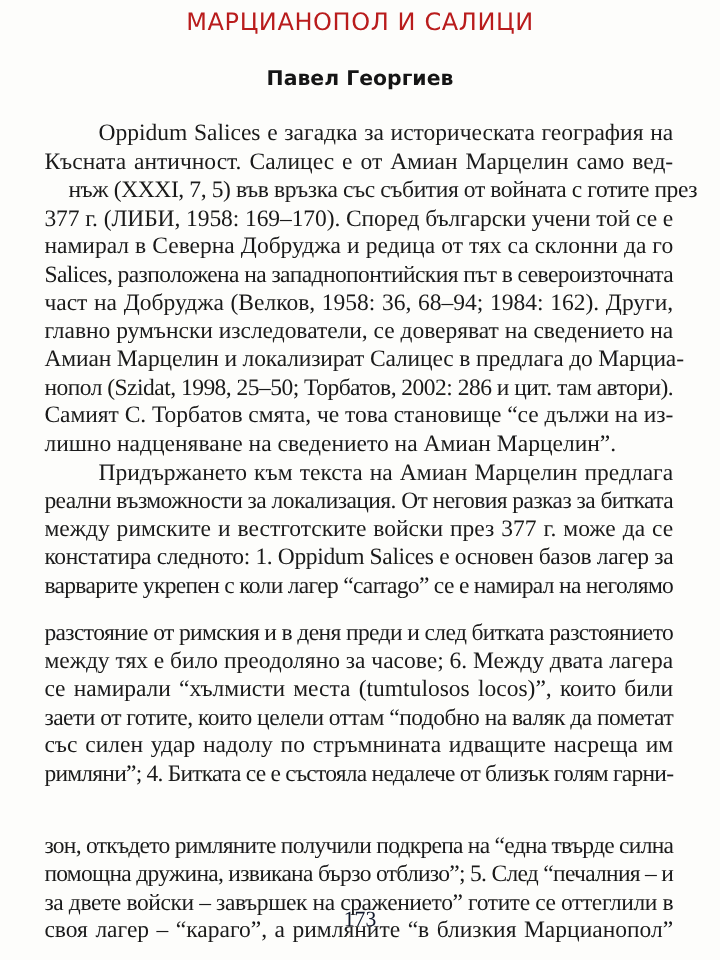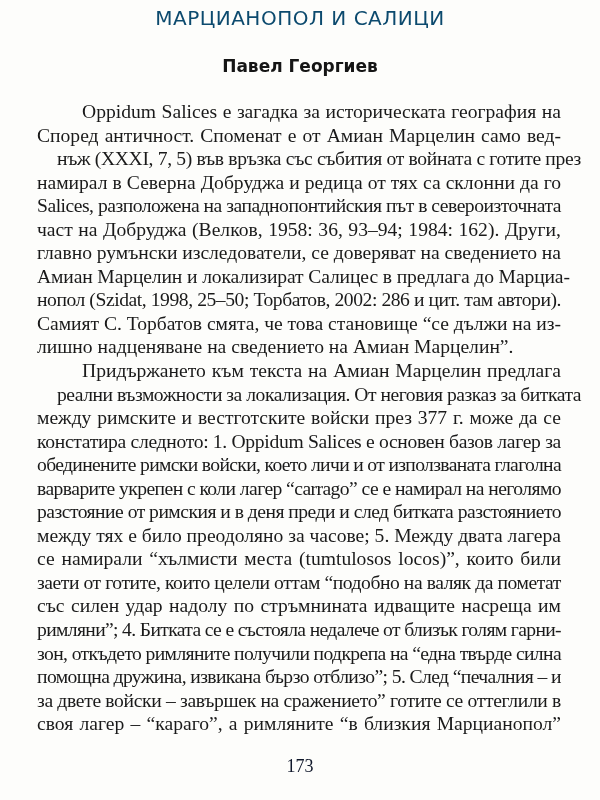--- a/index.html
+++ b/index.html
@@ -6,21 +6,21 @@
   body {
     width: 600px; height: 800px; overflow: hidden;
     background: #fdfdfb;
     color: #1a1a1a;
     position: relative;
   }
   .page { position: absolute; left: 0; top: 0; width: 600px; height: 800px; }
   .title {
     position: absolute; top: 6px; left: 0; width: 600px; text-align: center;
     font-family: "DejaVu Sans", sans-serif; font-size: 20px; font-weight: normal;
-    letter-spacing: 0.5px; color: #0c4a6e;
+    letter-spacing: 0.5px; color: #b91c1c;
   }
   .author {
     position: absolute; top: 56px; left: 0; width: 600px; text-align: center;
     font-family: "DejaVu Sans", sans-serif; font-size: 17px; font-weight: bold; color: #151515;
   }
   .body {
     position: absolute; top: 100px; left: 37px; width: 524px;
     font-family: "Liberation Serif", serif; font-size: 19.6px; line-height: 23.55px;
     color: #1a1a1a;
   }
@@ -38,45 +38,45 @@
 </head>
 <body>
 
 <div class="page">
   <div class="title">МАРЦИАНОПОЛ И САЛИЦИ</div>
   <div class="author">Павел Георгиев</div>
 
   <div class="body">
     <div>
       <span class="line indent">Oppidum Salices е загадка за историческата география на</span>
-      <span class="line">Според античност. Споменат е от Амиан Марцелин  само вед-</span>
+      <span class="line">Късната античност. Салицес е от Амиан Марцелин  само вед-</span>
       <span class="line" style="letter-spacing: -0.327148px; margin-left: 20px;">нъж (XXXI, 7, 5) във връзка със събития от войната с готите през</span>
+      <span class="line" style="letter-spacing: -0.0724898px;">377 г. (ЛИБИ, 1958: 169–170). Според български учени той се е</span>
       <span class="line">намирал в Северна Добруджа и редица от тях са склонни да го</span>
       <span class="line" style="letter-spacing: -0.483383px;">Salices, разположена на западнопонтийския път в североизточната</span>
-      <span class="line">част на Добруджа (Велков, 1958: 36, 93–94; 1984: 162). Други,</span>
+      <span class="line">част на Добруджа (Велков, 1958: 36, 68–94; 1984: 162). Други,</span>
       <span class="line" style="letter-spacing: -0.025px;">главно румънски изследователи, се доверяват на сведението на</span>
       <span class="line" style="letter-spacing: -0.123904px;">Амиан Марцелин и локализират Салицес в предлага до Марциа-</span>
       <span class="line" style="letter-spacing: -0.434701px;">нопол (Szidat, 1998, 25–50; Торбатов, 2002: 286 и цит. там автори).</span>
       <span class="line" style="letter-spacing: -0.029457px;">Самият С. Торбатов смята, че това становище “се дължи на  из-</span>
       <span class="line last">лишно надценяване на сведението на Амиан Марцелин”.</span>
     </div>
     <div>
       <span class="line indent">Придържането към текста на Амиан Марцелин предлага</span>
-      <span class="line" style="letter-spacing: -0.469742px; margin-left: 20px;">реални възможности за локализация. От неговия разказ за битката</span>
+      <span class="line" style="letter-spacing: -0.469742px;">реални възможности за локализация. От неговия разказ за битката</span>
       <span class="line">между римските и вестготските войски през 377 г. може да се</span>
       <span class="line" style="letter-spacing: -0.306152px;">констатира следното: 1. Oppidum Salices е основен базов лагер за</span>
-      <span class="line" style="letter-spacing: -0.642822px;">обединените римски войски, което личи и от използваната глаголна</span>
       <span class="line" style="letter-spacing: -0.559375px;">варварите укрепен с коли лагер “carrago” се е намирал на неголямо</span>
-      <span class="line" style="letter-spacing: -0.51001px;">разстояние от римския и в деня преди и след битката разстоянието</span>
-      <span class="line" style="letter-spacing: -0.0122396px;">между тях е било преодоляно за часове; 5. Между двата лагера</span>
+      <span class="line" style="letter-spacing: -0.51001px; margin-top: 16px;">разстояние от римския и в деня преди и след битката разстоянието</span>
+      <span class="line" style="letter-spacing: -0.0122396px;">между тях е било преодоляно за часове; 6. Между двата лагера</span>
       <span class="line">се намирали “хълмисти места (tumtulosos locos)”, които били</span>
       <span class="line" style="letter-spacing: -0.428223px;">заети от готите, които целели оттам “подобно на валяк да пометат</span>
       <span class="line">със силен удар надолу по стръмнината идващите насреща им</span>
       <span class="line" style="letter-spacing: -0.637074px;">римляни”; 4. Битката се е състояла недалече от близък голям гарни-</span>
-      <span class="line" style="letter-spacing: -0.612351px;">зон, откъдето римляните получили подкрепа на “една твърде силна</span>
+      <span class="line" style="letter-spacing: -0.612351px; margin-top: 36px;">зон, откъдето римляните получили подкрепа на “една твърде силна</span>
       <span class="line" style="letter-spacing: -0.591518px;">помощна дружина, извикана бързо отблизо”; 5. След “печалния – и</span>
       <span class="line" style="letter-spacing: -0.330853px;">за двете войски – завършек на сражението” готите се оттеглили в</span>
       <span class="line">своя лагер – “караго”, а римляните “в близкия Марцианопол”</span>
 
     </div>
   </div>
 
   <div class="pagenum">173</div>
 </div>
 

